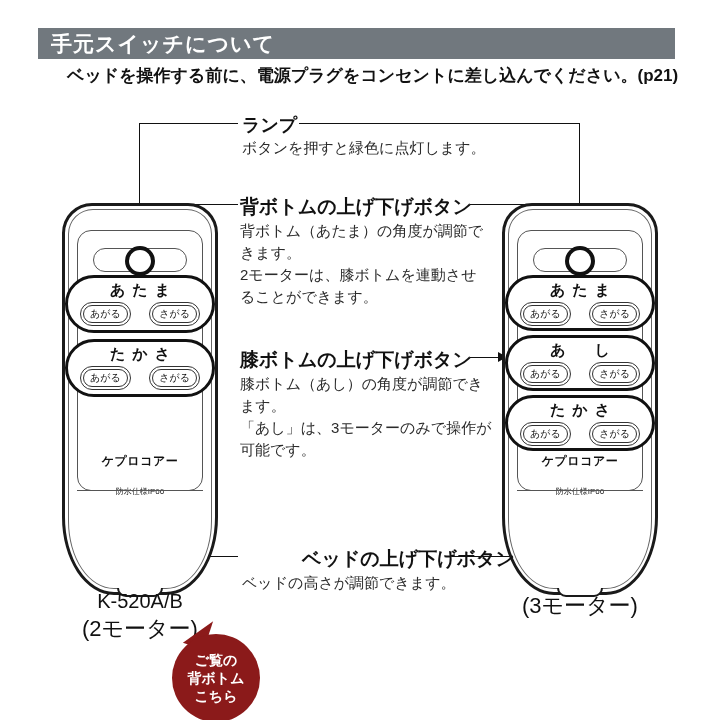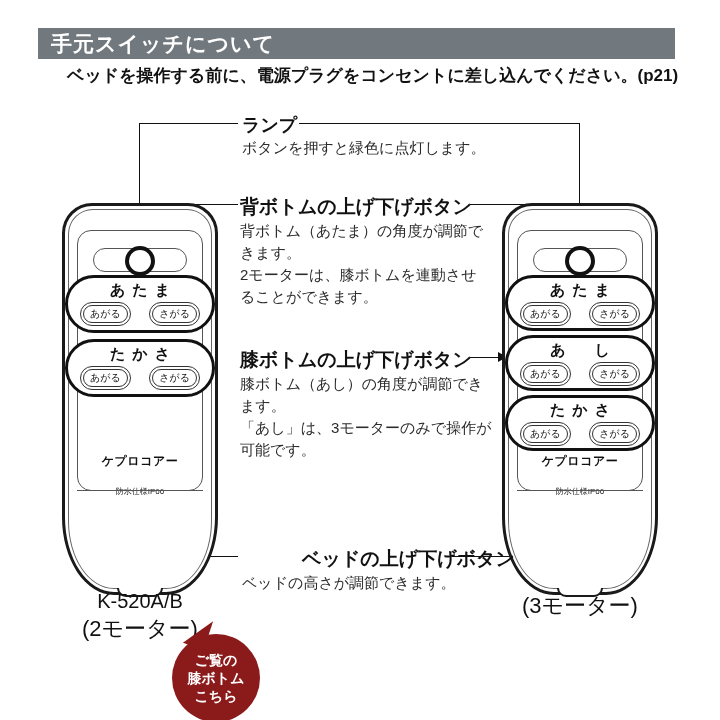--- a/index.html
+++ b/index.html
@@ -193,17 +193,17 @@
     <div class="model-name">K-520A/B</div>
     <div class="model-motor">(2モーター)</div>
   </div>
   <div class="model-block" style="left:502px; top:590px;">
     <div class="model-motor">(3モーター)</div>
   </div>
 
   <div class="badge-tail"></div>
   <div class="badge">
     <div class="badge-text">ご覧の
-膝ボトム
+背ボトム
 こちら</div>
   </div>
 
 </div>
 
 </body></html>

